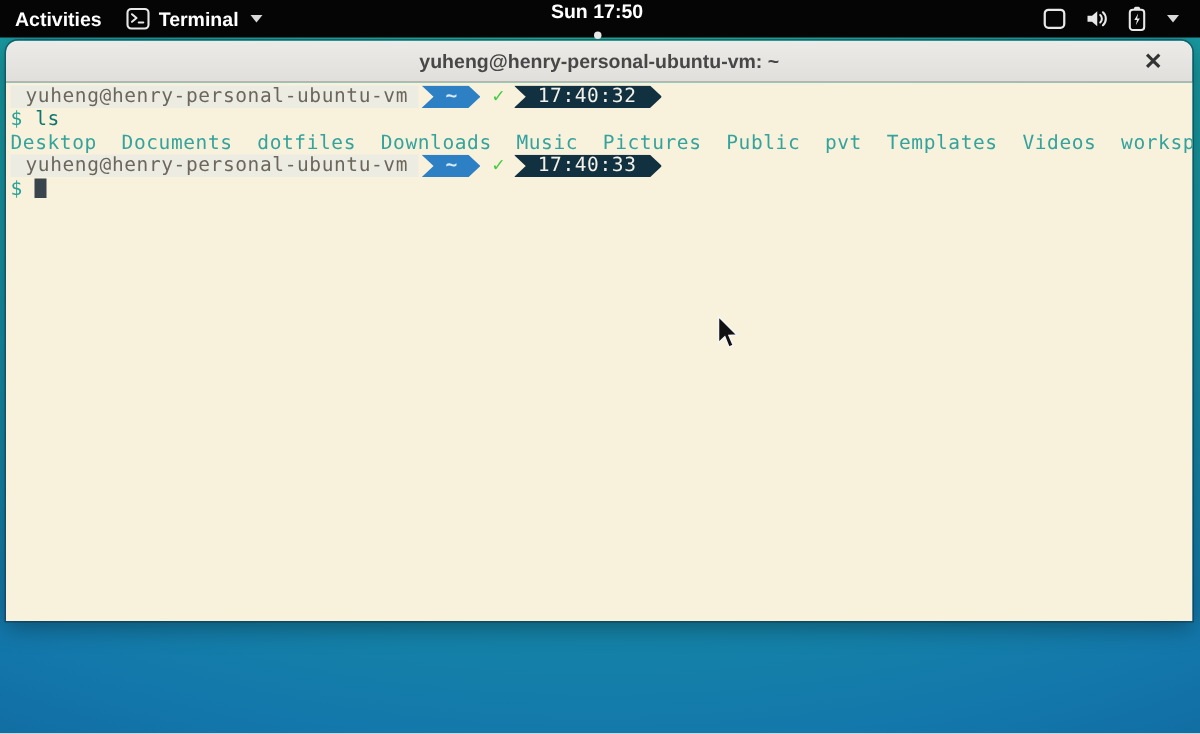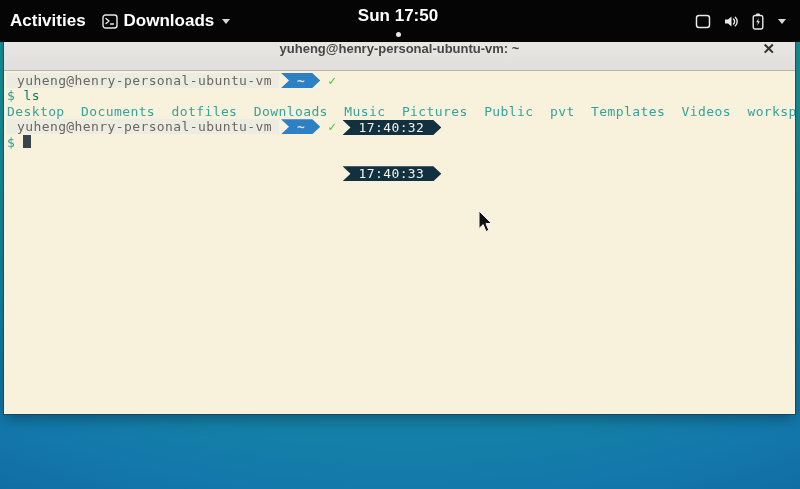--- a/index.html
+++ b/index.html
@@ -6,44 +6,44 @@
   html,body { width:800px; height:489px; overflow:hidden; font-family:"Liberation Sans", sans-serif; }
 
   .desktop {
     position:relative; width:800px; height:489px;
     background: radial-gradient(ellipse 125% 135% at 50% 0%,
       #1eb5a3 0%, #189b9f 38%, #1377ab 76%, #0d5c94 100%);
   }
 
   
   .topbar {
-    position:absolute; top:0; left:0; width:800px; height:42px;
+    position:absolute; top:0; left:0; width:800px; height:25px;
     background:#050505; color:#fff; display:flex; align-items:center;
-    font-size:17px; font-weight:700; z-index:30;
+    font-size:13px; font-weight:700; z-index:30;
   }
   .tb-left { flex:1; display:flex; align-items:center; gap:16px; padding-left:10px; }
   .tb-center { display:flex; align-items:center; gap:6px;flex-direction:column; }
   .tb-right { flex:1; display:flex; align-items:center; justify-content:flex-end; gap:12px; padding-right:14px; }
   .tb-item { display:flex; align-items:center; gap:6px; cursor:default; }
   .caret-down {
     width:0; height:0; border-left:4px solid transparent; border-right:4px solid transparent;
     border-top:5px solid #d8d8d8; display:inline-block; margin-left:2px;
   }
   .notif-dot { width:5px; height:5px; border-radius:50%; background:#e8e8e8; display:inline-block; }
   .tb-icon { display:flex; align-items:center; }
 
   
   .window {
     position:absolute; left:4px; top:27px; width:791px; height:387px;
     border-radius:8px 8px 0 0;
     box-shadow: 0 0 0 1px rgba(20,40,60,.45), 0 4px 16px rgba(0,0,0,.35);
     z-index:10; overflow:hidden;
   }
   .titlebar {
-    height:44px; background:linear-gradient(#edebe8,#e1dfdb);
+    height:28px; background:linear-gradient(#edebe8,#e1dfdb);
     border-bottom:1px solid #b8b5b0; border-radius:8px 8px 0 0;
     display:flex; align-items:center; justify-content:center; position:relative;
   }
   .title-text { font-size:13px; font-weight:700; color:#474747; }
   .close-btn {
     position:absolute; right:14px; top:0; height:100%; display:flex; align-items:center;
     font-size:15px; font-weight:700; color:#333; cursor:default; padding:0 6px;
   }
 
   
@@ -55,21 +55,21 @@
   .t-line { height:15.4px; display:flex; align-items:flex-start; white-space:pre; }
   .t-line.text-line { display:block; line-height:15.4px; }
 
   .seg { display:inline-flex; align-items:center; height:15px; }
   .seg-host { background:#edece3; color:#6c675c; padding:0 7px 0 10px; }
   .seg-arrow {
     clip-path: polygon(0 0, calc(100% - 8px) 0, 100% 50%, calc(100% - 8px) 100%, 0 100%, 8px 50%);
   }
   .seg-path { background:#2e80c4; color:#d9ebf9; padding:0 15px 0 16px; margin-left:2px; font-weight:700; }
   .status-ok { color:#3ecb3e; font-weight:700; margin:0 5px 0 8px; }
-  .seg-time { background:#113141; color:#f4f1e8; padding:0 17px 0 16px; margin-left:1px;margin-top:47px; }
+  .seg-time { background:#113141; color:#f4f1e8; padding:0 17px 0 16px; margin-left:1px; }
 
   .c-prompt { color:#2aa198; }
   .c-cmd { color:#0f766e; }
   .c-dirs { color:#35a39d; }
 
   .cursor-block {
     display:inline-block; width:8px; height:13px; background:#3a444c; margin-left:8px;
   }
 
   
@@ -84,21 +84,21 @@
     <div class="tb-left">
       <span class="tb-item">Activities</span>
       <span class="tb-item">
         <span class="tb-icon">
           <svg width="16" height="15" viewBox="0 0 16 15">
             <rect x="1" y="1" width="14" height="13" rx="2.5" fill="none" stroke="#e8e8e8" stroke-width="1.4"></rect>
             <path d="M4 4.5 L7 7 L4 9.5" fill="none" stroke="#e8e8e8" stroke-width="1.4" stroke-linecap="round" stroke-linejoin="round"></path>
             <line x1="8.5" y1="10" x2="11.5" y2="10" stroke="#e8e8e8" stroke-width="1.4" stroke-linecap="round"></line>
           </svg>
         </span>
-        <span>Downloads</span>
+        <span>Terminal</span>
         <span class="caret-down"></span>
       </span>
     </div>
     <div class="tb-center">
       <span>Sun 17:50</span>
       <span class="notif-dot"></span>
     </div>
     <div class="tb-right">
       <span class="tb-icon">
         <svg width="16" height="15" viewBox="0 0 16 15">

